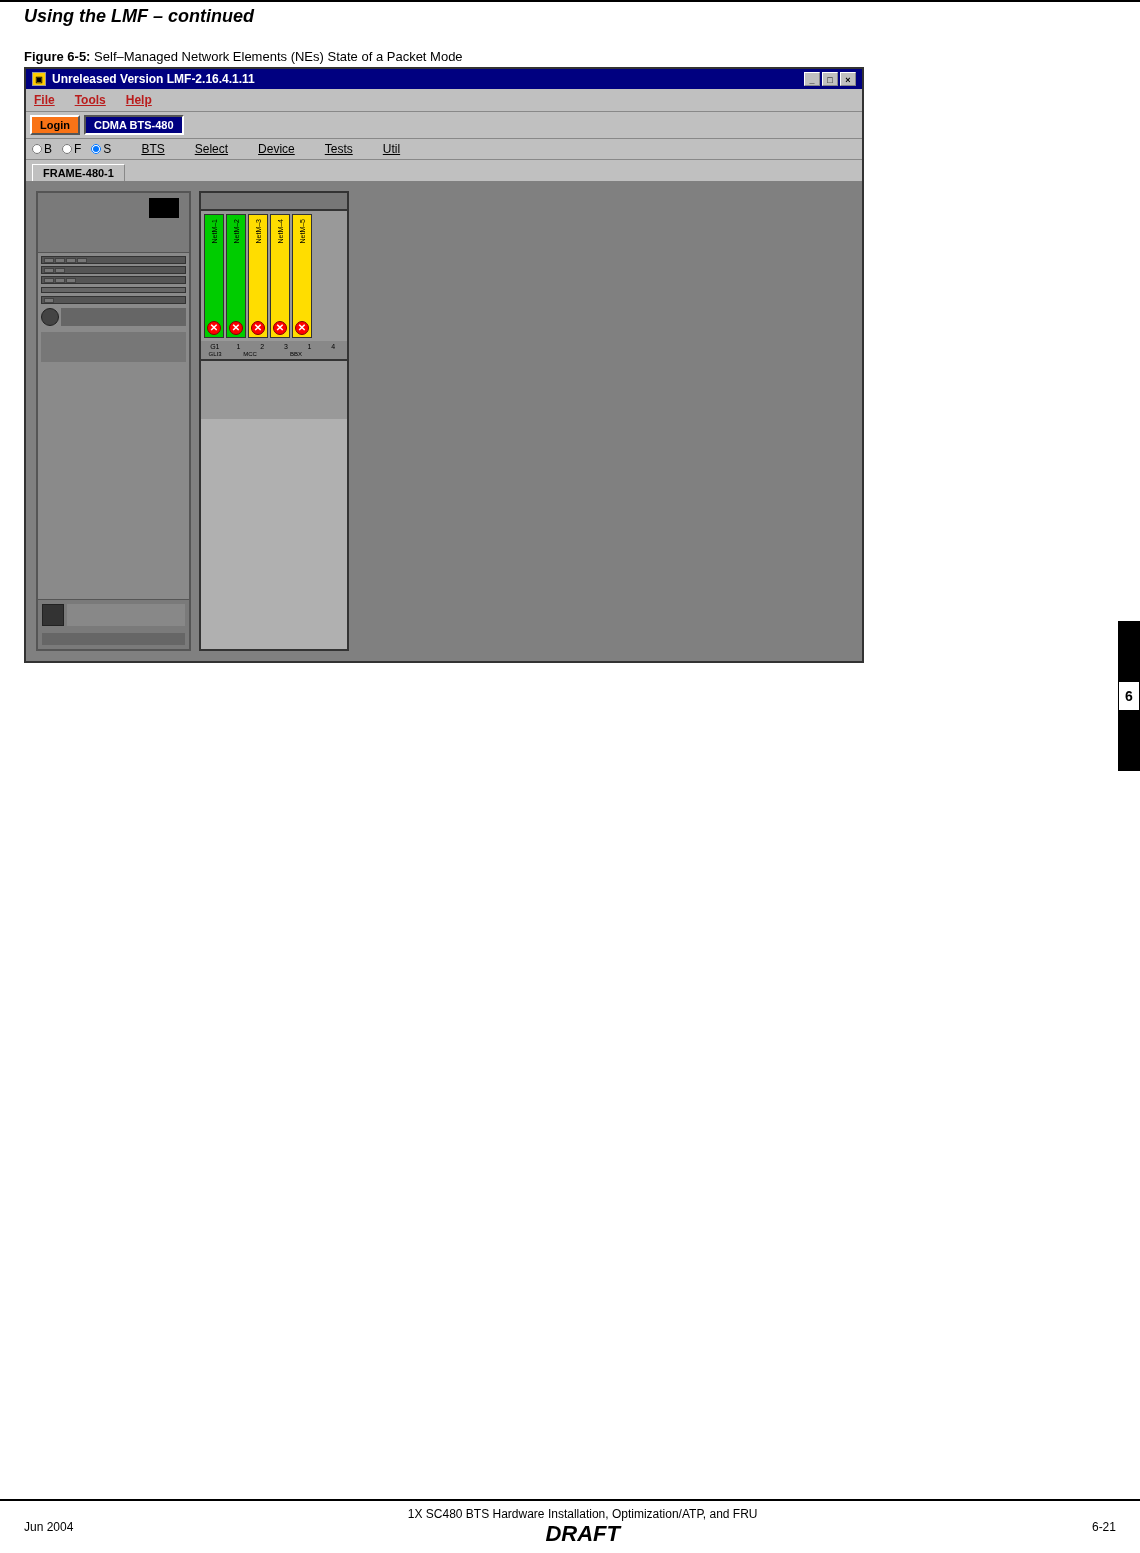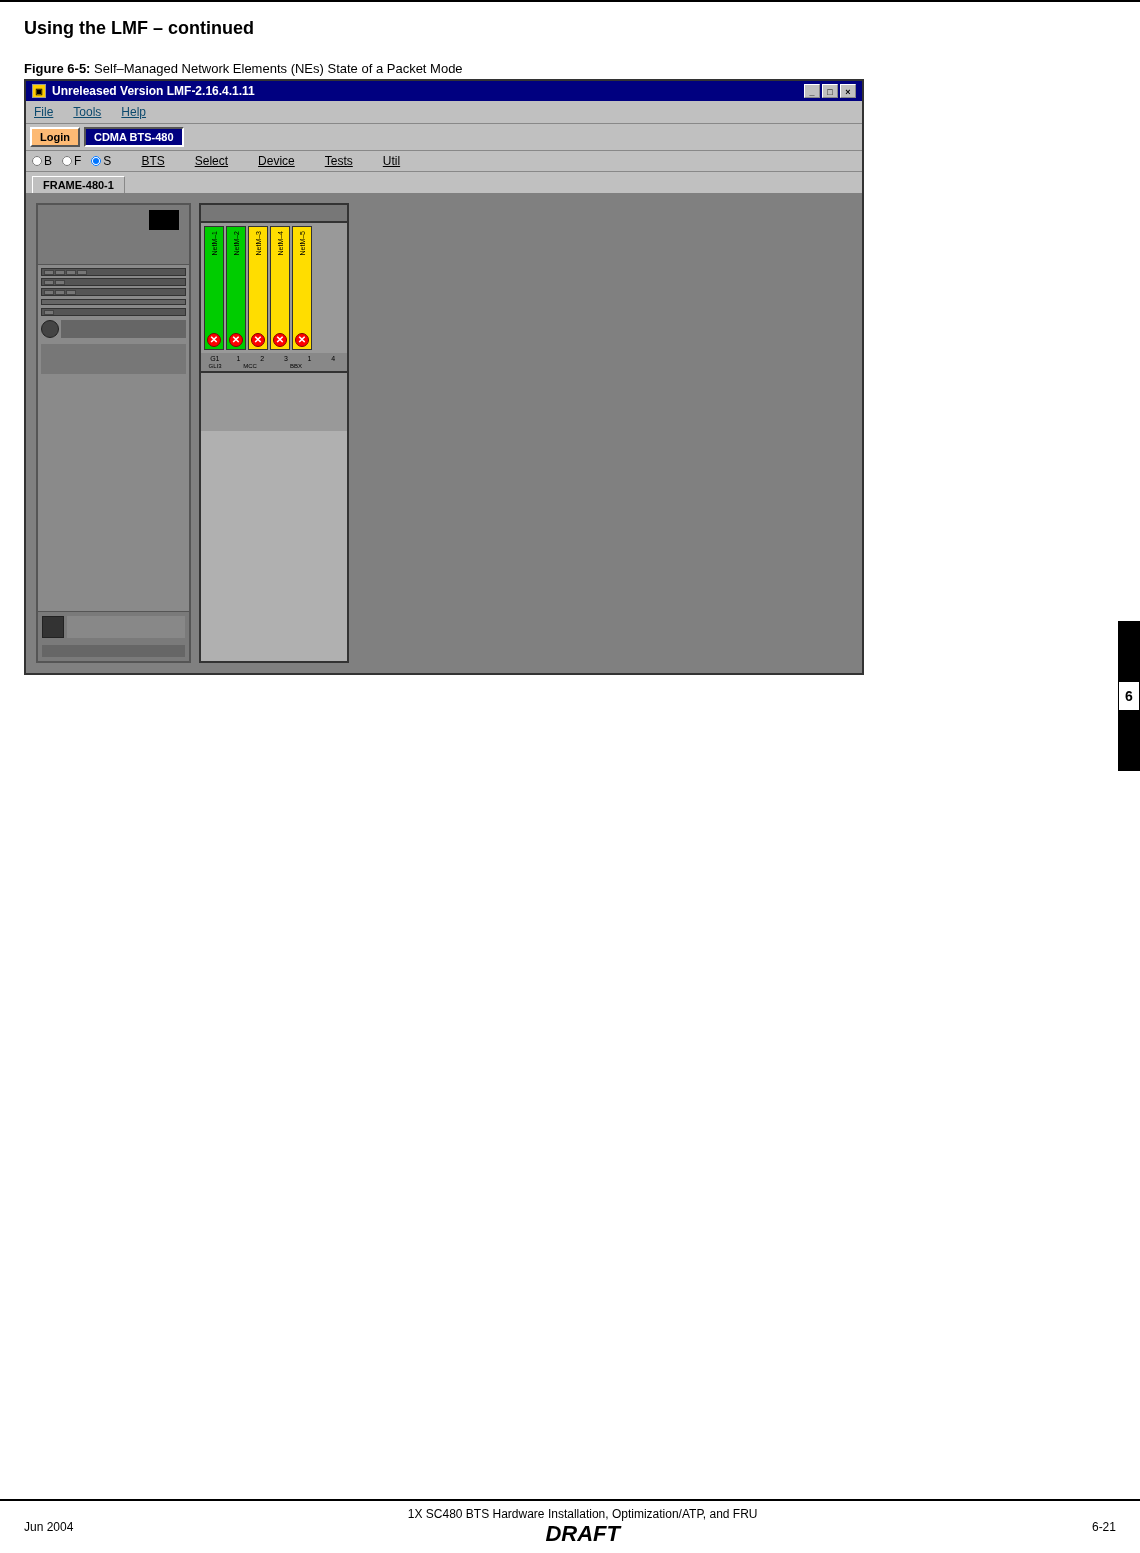--- a/index.html
+++ b/index.html
@@ -15,22 +15,23 @@
 
     
     .top-border {
       width: 100%;
       height: 2px;
       background: #000;
     }
 
     
     .page-header {
-      padding: 16px 24px 4px 24px;
+      padding: 4px 24px 4px 24px;
       border-bottom: none;
+      font-style: italic;
     }
     .page-title {
       font-size: 18px;
       font-weight: bold;
     }
 
     
     .figure-caption {
       padding: 18px 24px 3px 24px;
       font-size: 13px;
@@ -99,34 +100,35 @@
       padding: 2px 4px;
       display: flex;
       gap: 12px;
       border-bottom: 1px solid #888;
       font-size: 12px;
     }
     .menu-item {
       padding: 2px 4px;
       cursor: pointer;
       text-decoration: none;
-      color: #0c4a6e;
+      color: #b91c1c;
+      font-weight: bold;
     }
 
     
     .login-toolbar {
       background: #c0c0c0;
       padding: 3px 4px;
       display: flex;
       gap: 4px;
       align-items: center;
       border-bottom: 1px solid #888;
     }
     .toolbar-btn {
-      background: #fdba74;
+      background: #f97316;
       border: 2px solid;
       border-top-color: #fff;
       border-left-color: #fff;
       border-right-color: #555;
       border-bottom-color: #555;
       padding: 2px 8px;
       font-size: 11px;
       font-weight: bold;
       cursor: pointer;
     }

